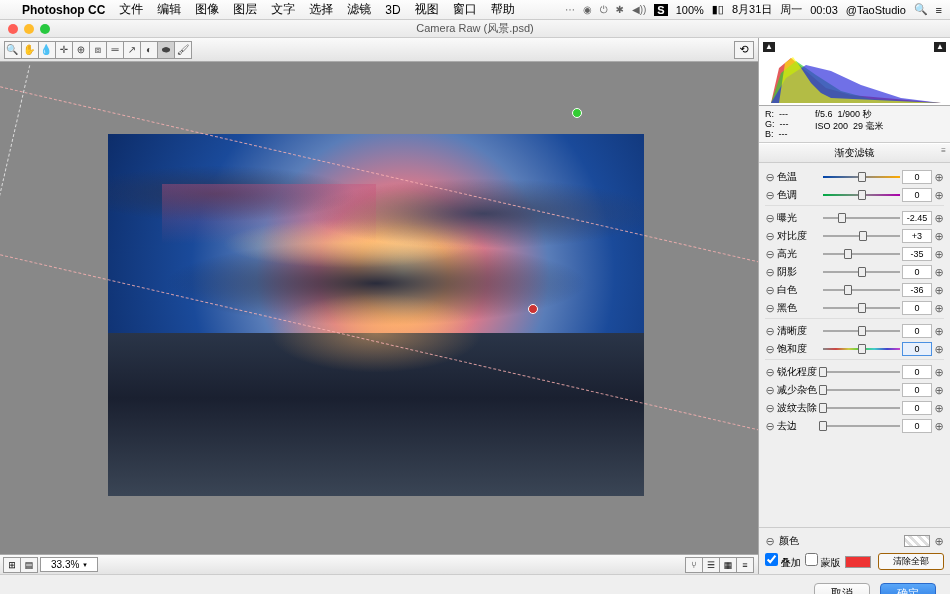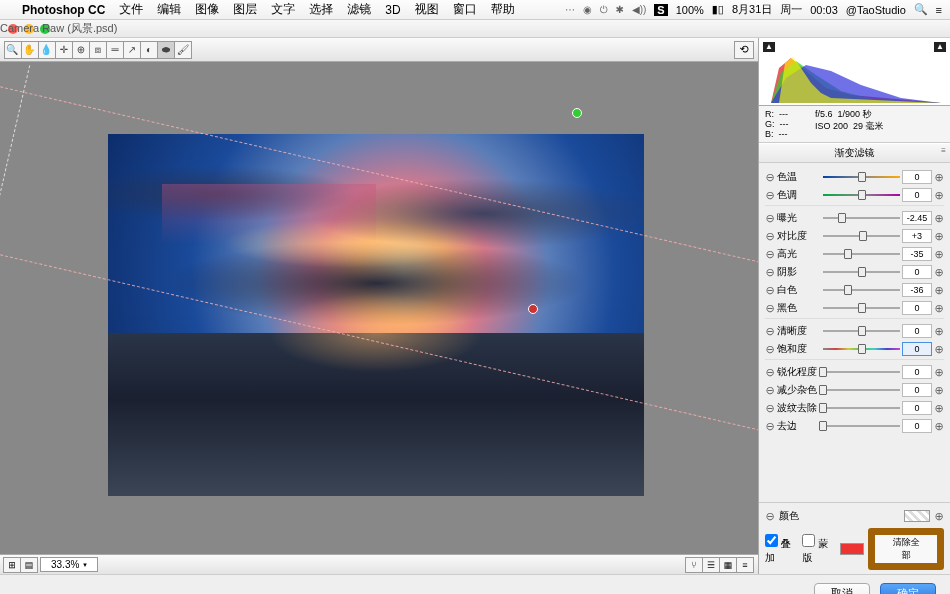--- a/index.html
+++ b/index.html
@@ -7,21 +7,21 @@
 .menubar { height: 20px; background: linear-gradient(#fdfdfd,#f0f0f0); display: flex; align-items: center; padding: 0 8px; gap: 14px; font-size: 12px; border-bottom: 1px solid #ccc; }
 .menubar .apple { font-size: 13px; }
 .menubar .app { font-weight: bold; }
 .menubar .spacer { flex: 1; }
 .menubar .right { display: flex; gap: 8px; align-items: center; font-size: 11px; }
 .menubar .right span { white-space: nowrap; }
 .titlebar { height: 18px; background: linear-gradient(#f7f7f7,#e9e9e9); display: flex; align-items: center; border-bottom: 1px solid #ccc; position: relative; }
 .traffic { display: flex; gap: 6px; padding-left: 8px; }
 .traffic div { width: 10px; height: 10px; border-radius: 50%; }
 .tl-red { background: #ff5f57; } .tl-yel { background: #ffbd2e; } .tl-grn { background: #28c940; }
-.titlebar .title { position: absolute; left: 0; right: 0; font-size: 11px; color: #555; pointer-events: none; }
+.titlebar .title { position: absolute; left: 0; right: 0; text-align: center; font-size: 11px; color: #555; pointer-events: none; }
 .main { display: flex; height: 536px; }
 .left { flex: 1; display: flex; flex-direction: column; background: #888; }
 .toolbar { height: 24px; background: linear-gradient(#fafafa,#e4e4e4); border-bottom: 1px solid #aaa; display: flex; align-items: center; padding: 0 4px; gap: 0; }
 .toolbar .tool { width: 18px; height: 18px; border: 1px solid #999; background: #f5f5f5; margin-right: -1px; display: flex; align-items: center; justify-content: center; font-size: 10px; color: #444; cursor: pointer; }
 .toolbar .tool.sel { background: #d0d0d0; }
 .toolbar .tspace { flex: 1; }
 .toolbar .r-tool { width: 20px; height: 18px; border: 1px solid #999; background: #f5f5f5; display: flex; align-items: center; justify-content: center; }
 .canvas-area { flex: 1; position: relative; background: #888; overflow: hidden; }
 .photo { position: absolute; left: 108px; top: 72px; width: 536px; height: 362px; }
 .sky { width: 100%; height: 55%; background: radial-gradient(circle at 55% 70%, #ffe9b0 0%, #ffb070 14%, #d87a8c 26%, #5a7db8 45%, #1a4a9a 65%, #0d2d6a 100%); position: relative; }
@@ -70,21 +70,21 @@
 .slider-row .thumb { position: absolute; top: -4px; width: 8px; height: 10px; background: #eee; border: 1px solid #666; border-radius: 1px; transform: translateX(-4px); }
 .slider-row .val { width: 30px; text-align: center; border: 1px solid #bbb; background: #fff; font-size: 9px; padding: 1px 0; }
 .slider-row .val.active { border: 1px solid #4a90e2; background: #e8f0fc; }
 .bottom-opts { border-top: 1px solid #ccc; padding: 4px 6px; display: flex; flex-direction: column; gap: 3px; font-size: 10px; }
 .color-row { display: flex; align-items: center; gap: 4px; }
 .swatch { width: 26px; height: 12px; border: 1px solid #999; background: repeating-linear-gradient(45deg,#fff,#fff 3px,#ddd 3px,#ddd 6px); }
 .swatch.red { background: #e33; }
 .dlg-buttons { display: flex; justify-content: flex-end; gap: 10px; padding: 8px 14px; background: #efefef; border-top: 1px solid #ccc; }
 .dlg-buttons button { width: 56px; height: 20px; border-radius: 4px; border: 1px solid #aaa; background: linear-gradient(#fdfdfd,#eee); font-size: 11px; cursor: pointer; }
 .dlg-buttons button.primary { background: linear-gradient(#5aa7f8,#2a7ae2); border-color: #2a6acb; color: #fff; }
-.clear-btn { font-size: 9px; padding: 1px 14px; border: 7px solid #a16207; background: #f8f8f8; border-radius: 3px; margin-left: auto; cursor: pointer; }
+.clear-btn { font-size: 9px; padding: 1px 14px; border: 1px solid #a16207; background: #f8f8f8; border-radius: 3px; margin-left: auto; cursor: pointer; }
 .s-icon { filter: brightness(0); opacity: 0.6; font-size: 10px; }
 </style>
 </head>
 <body>
 
 <div class="menubar">
   <span class="apple"></span>
   <span class="app">Photoshop CC</span>
   <span>文件</span>
   <span>编辑</span>

